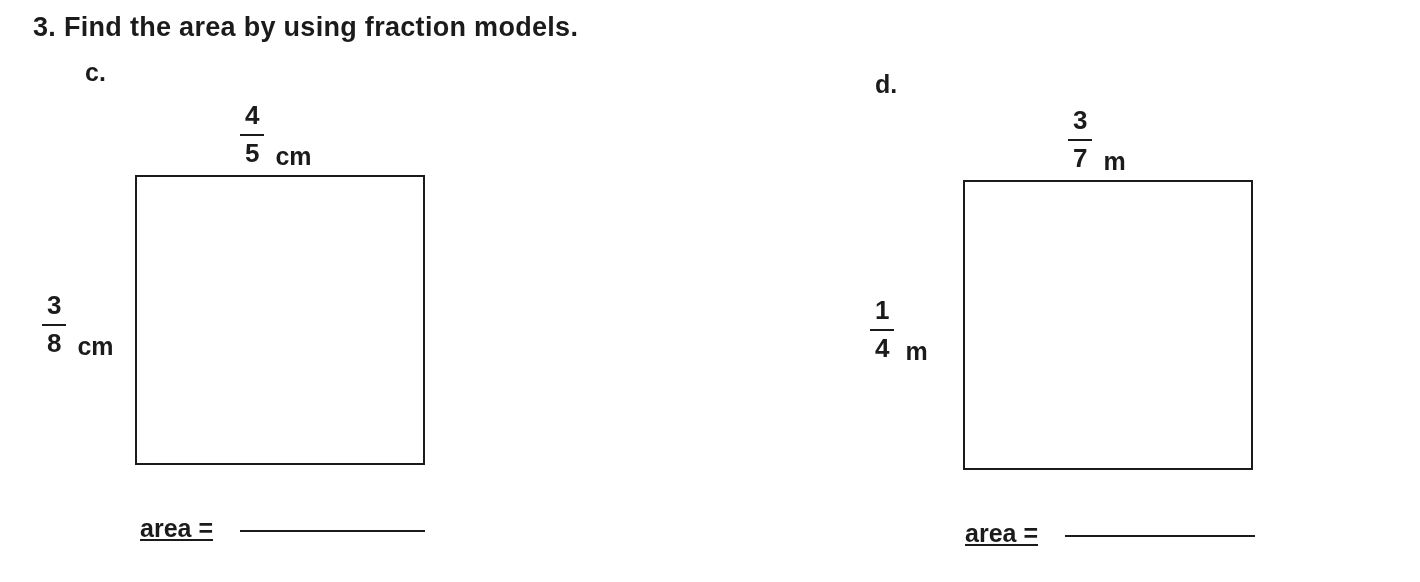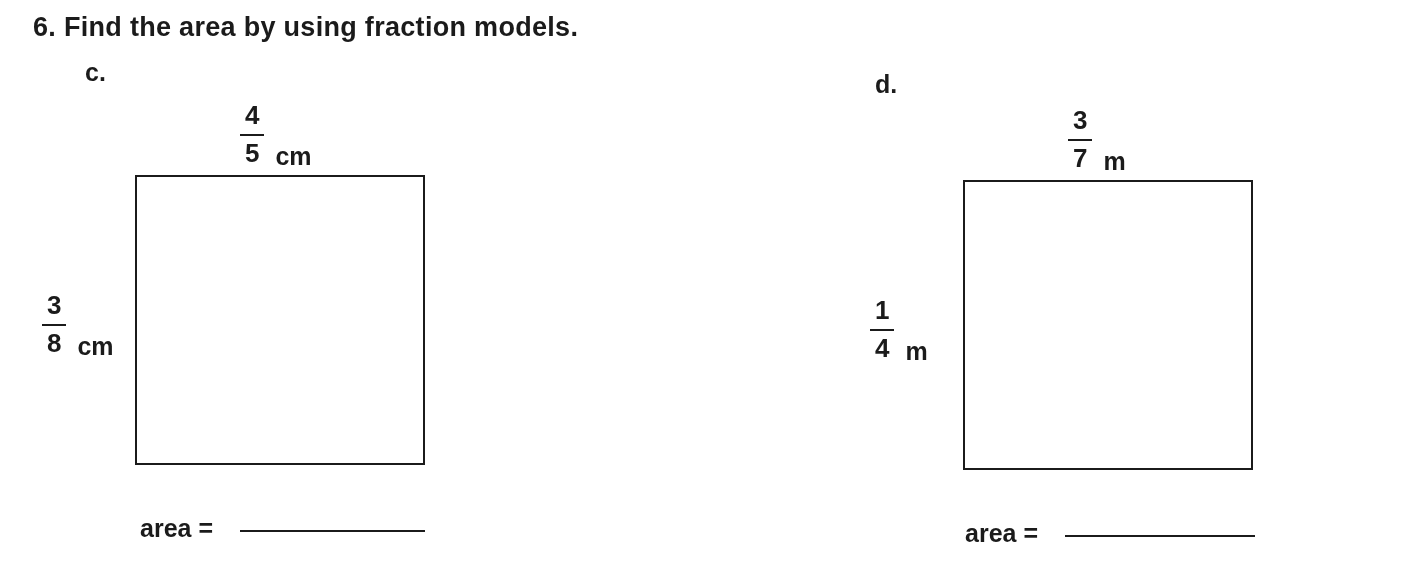--- a/index.html
+++ b/index.html
@@ -57,31 +57,32 @@
   .unit {
     font-size: 25px;
     font-weight: 700;
     margin-top: 44px;
   }
   .area-label {
     position: absolute;
     font-size: 25px;
     font-weight: 700;
     white-space: nowrap;
+    text-decoration: underline;
   }
   .blank {
     position: absolute;
     border-bottom: 2.5px solid #1b1b1b;
     height: 0;
   }
 </style>
 </head>
 <body>
 
-<div class="title" style="left:33px; top:12px;">6. Find the area by using fraction models.</div>
+<div class="title" style="left:33px; top:12px;">3. Find the area by using fraction models.</div>
 
 <div>
   <div class="problem-label" style="left:85px; top:58px;">c.</div>
 
   <div class="dim" style="left:240px; top:98px;">
     <span class="fraction">
       <span class="num">4</span>
       <span class="den">5</span>
     </span>
     <span class="unit">cm</span>

